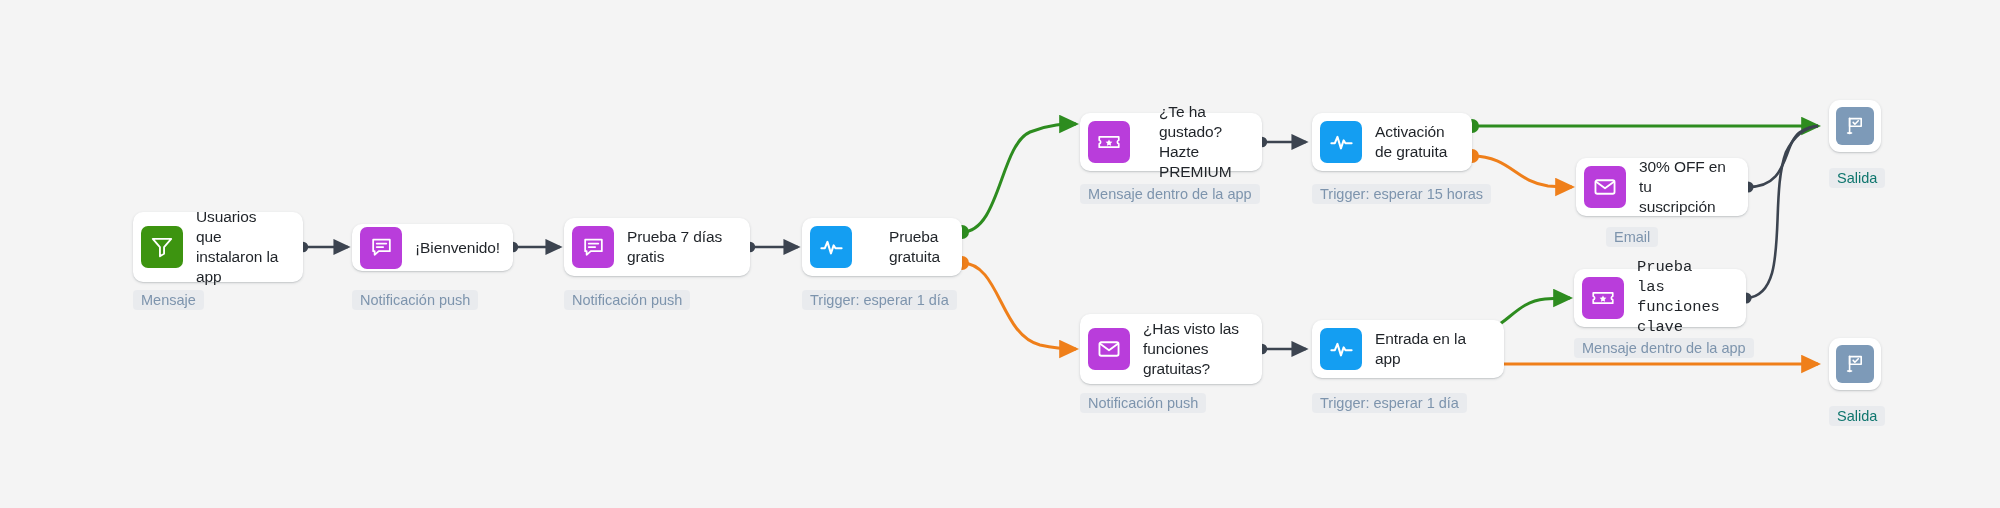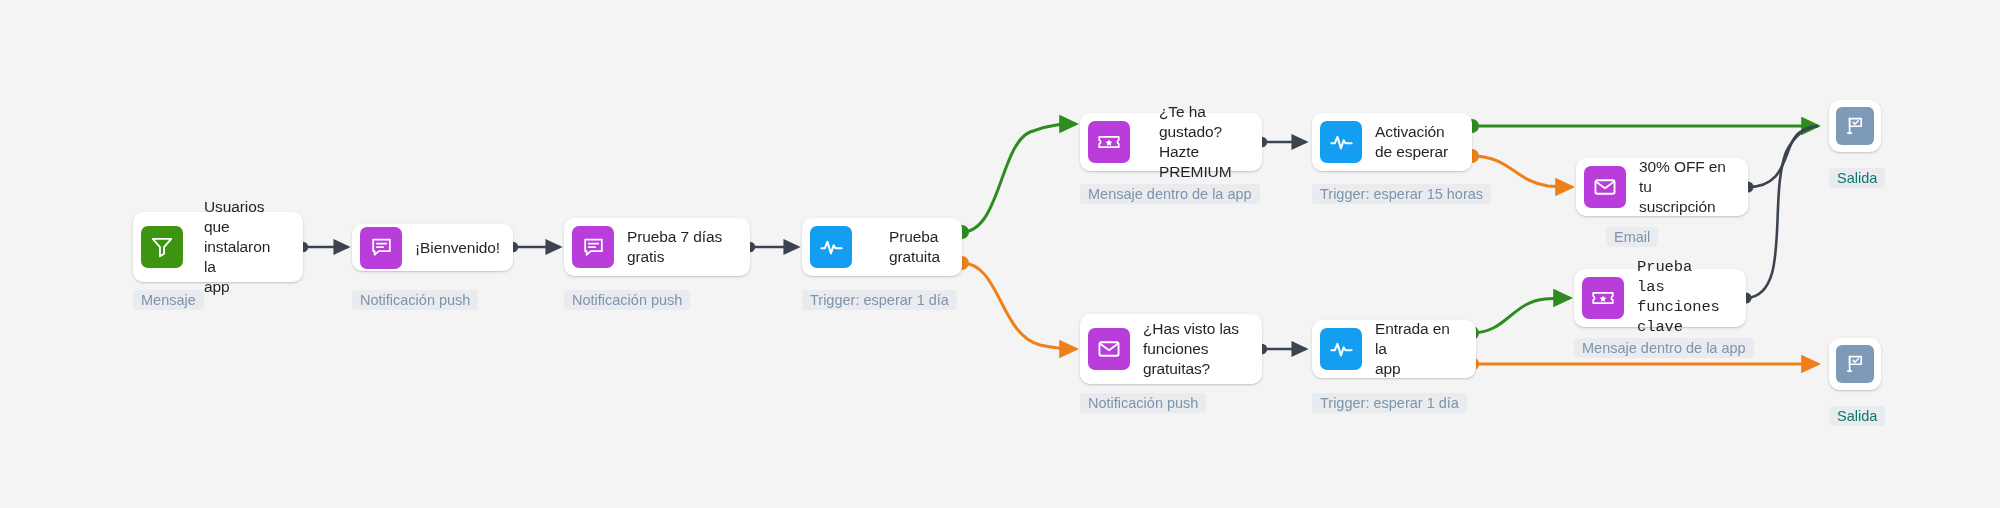--- a/index.html
+++ b/index.html
@@ -142,21 +142,21 @@
       <line x1="1472" y1="364" x2="1818" y2="364" stroke="#ef7f1a" stroke-width="3" marker-end="url(#ah-orange)"></line>
       <circle cx="1472" cy="364" r="7" fill="#ef7f1a"></circle>
     </g>
 
     <g>
       <path d="M1746,298 C1792,296 1768,200 1786,152 C1796,132 1810,127 1818,126" fill="none" stroke="#3c4450" stroke-width="2.6"></path>
       <circle cx="1746" cy="298" r="5.6" fill="#3c4450"></circle>
     </g>
   </svg>
 
-  <div class="node" style="left:133px;top:212px;width:170px;height:70px;gap:8px;">
+  <div class="node" style="left:133px;top:212px;width:170px;height:70px;">
     <span class="ico" style="background:#3d9410;">
       <svg width="26" height="26" viewBox="0 0 24 24" fill="none" stroke="#fff" stroke-width="1.7" stroke-linejoin="round" stroke-linecap="round">
         <path d="M3.5 4.5h17l-6.6 7.6v6.2l-3.8 2.2v-8.4z"></path>
       </svg>
     </span>
     <span class="ttl">Usuarios que
 instalaron la
 app</span>
   </div>
   <div class="sub" style="left:133px;top:290px;">Mensaje</div>
@@ -209,21 +209,21 @@
   </div>
   <div class="sub" style="left:1080px;top:184px;">Mensaje dentro de la app</div>
 
   <div class="node" style="left:1312px;top:113px;width:160px;height:58px;">
     <span class="ico" style="background:#149ef2;">
       <svg width="27" height="27" viewBox="0 0 24 24" fill="none" stroke="#fff" stroke-width="1.8" stroke-linejoin="round" stroke-linecap="round">
         <path d="M3 12.6h3.1l2.3-5.6 3.1 10.2 2.4-7.1 1.6 2.5H21"></path>
       </svg>
     </span>
     <span class="ttl">Activación
-de esperar</span>
+de gratuita</span>
   </div>
   <div class="sub" style="left:1312px;top:184px;">Trigger: esperar 15 horas</div>
 
   <div class="node" style="left:1576px;top:158px;width:172px;height:58px;justify-content:space-between;">
     <span class="ico" style="background:#b93ddb;">
       <svg width="26" height="26" viewBox="0 0 24 24" fill="none" stroke="#fff" stroke-width="1.7" stroke-linejoin="round" stroke-linecap="round">
         <rect x="3.2" y="5.8" width="17.6" height="12.4" rx="1.6"></rect>
         <path d="M3.8 7.2L12 13.2l8.2-6"></path>
       </svg>
     </span>
@@ -238,21 +238,21 @@
         <rect x="3.2" y="5.8" width="17.6" height="12.4" rx="1.6"></rect>
         <path d="M3.8 7.2L12 13.2l8.2-6"></path>
       </svg>
     </span>
     <span class="ttl">¿Has visto las
 funciones
 gratuitas?</span>
   </div>
   <div class="sub" style="left:1080px;top:393px;">Notificación push</div>
 
-  <div class="node" style="left:1312px;top:320px;width:164px;height:58px;">
+  <div class="node" style="left:1312px;top:320px;width:192px;height:58px;">
     <span class="ico" style="background:#149ef2;">
       <svg width="27" height="27" viewBox="0 0 24 24" fill="none" stroke="#fff" stroke-width="1.8" stroke-linejoin="round" stroke-linecap="round">
         <path d="M3 12.6h3.1l2.3-5.6 3.1 10.2 2.4-7.1 1.6 2.5H21"></path>
       </svg>
     </span>
     <span class="ttl">Entrada en la
 app</span>
   </div>
   <div class="sub" style="left:1312px;top:393px;">Trigger: esperar 1 día</div>
 

